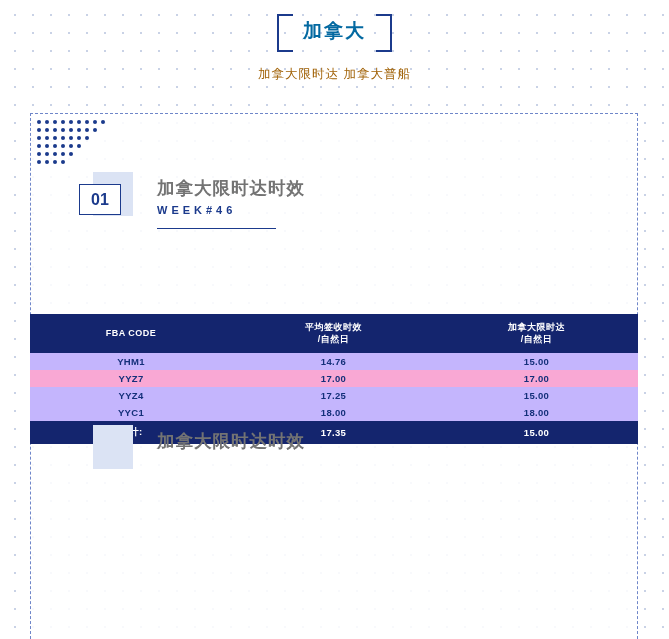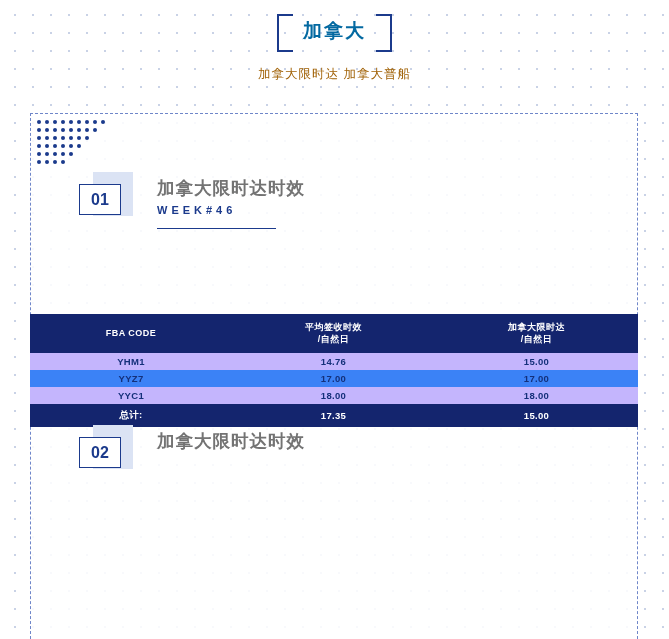--- a/index.html
+++ b/index.html
@@ -187,21 +187,21 @@
     text-align: center;
     padding: 3px 2px;
     color: #14307a;
     font-weight: bold;
     letter-spacing: 0.3px;
   }
   tbody tr.alt td {
     background: #c4b5fd;
   }
   tbody tr.plain td {
-    background: #3b82f6;
+    background: #f9a8d4;
   }
   tr.total td {
     background: #14256e;
     color: #ffffff;
     font-size: 9.5px;
     font-weight: bold;
     padding: 5px 2px;
   }
   .t1 { position: absolute; left: -1px; top: 140px; }
 </style>
@@ -304,38 +304,42 @@
             <td>YHM1</td>
             <td>14.76</td>
             <td>15.00</td>
           </tr>
           <tr class="plain">
             <td>YYZ7</td>
             <td>17.00</td>
             <td>17.00</td>
           </tr>
           <tr class="alt">
+            <td>YYZ4</td>
+            <td>17.25</td>
+            <td>15.00</td>
+          </tr>
+          <tr class="alt">
             <td>YYC1</td>
             <td>18.00</td>
             <td>18.00</td>
           </tr>
           <tr class="total">
             <td>总计:</td>
             <td>17.35</td>
             <td>15.00</td>
           </tr>
         </tbody>
       </table>
     </div>
 
     <div class="section" style="position:absolute; left:0; top:313px; width:608px;">
       <div class="sec-head">
         <div class="num-box-wrap">
           <div class="num-shadow"></div>
-          <div class="num-box">02</div>
         </div>
         <div class="sec-titles">
           <div class="sec-title">加拿大限时达时效</div>
         </div>
       </div>
 
     </div>
 
   </div>
 </div>

